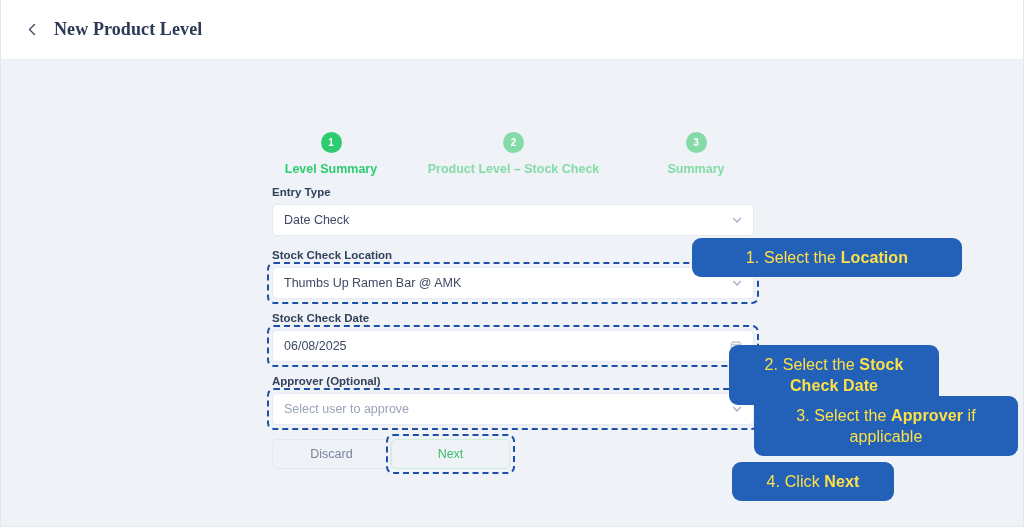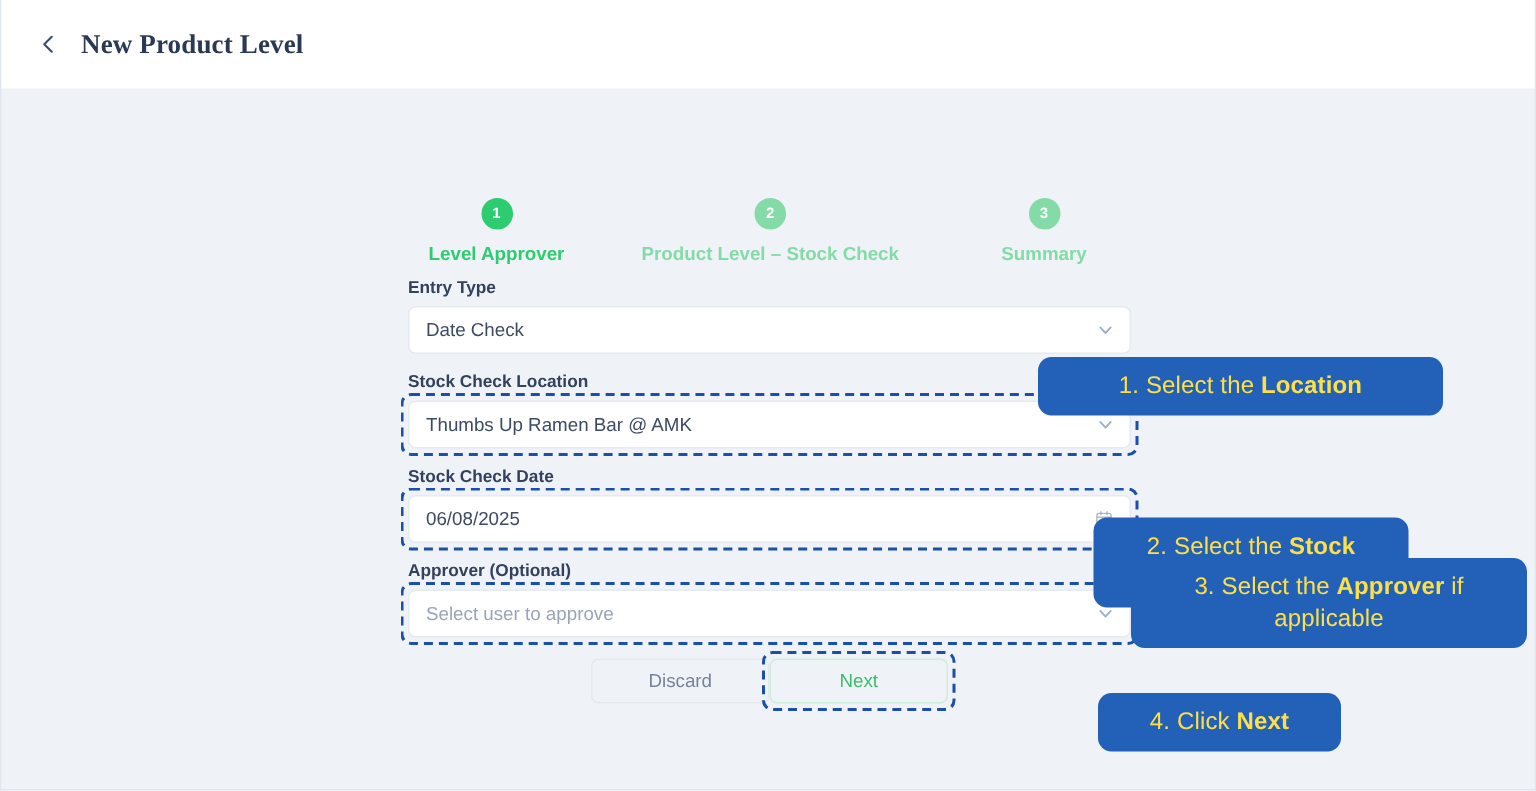--- a/index.html
+++ b/index.html
@@ -127,21 +127,21 @@
     top: -5px; bottom: -5px;
     pointer-events: none;
   }
 
   
   .actions {
     position: absolute;
     left: 271px; top: 379px;
     width: 482px;
     display: flex;
-    justify-content: center;
+    justify-content: flex-start;
   }
   .btn {
     width: 119px; height: 30px;
     border-radius: 5px;
     font-size: 12.5px;
     display: flex; align-items: center; justify-content: center;
     cursor: pointer;
     background: transparent;
   }
   .btn-discard {
@@ -163,21 +163,21 @@
     font-size: 16px;
     line-height: 21px;
     text-align: center;
     padding: 9px 16px;
     font-weight: normal;
     letter-spacing: .1px;
   }
   .callout b { font-weight: bold; }
   #callout-1 { left: 691px; top: 238px; width: 270px; }
   #callout-2 { left: 728px; top: 313px; width: 210px; margin-top: 32px; }
-  #callout-3 { left: 753px; top: 372px; width: 264px; }
+  #callout-3 { left: 753px; top: 396px; width: 264px; }
   #callout-4 { left: 731px; top: 462px; width: 162px; }
 </style>
 </head>
 <body>
 
 <div class="app">
 
   <div class="header">
     <div class="back-btn">
       <svg width="13" height="13" viewBox="0 0 13 13" fill="none">
@@ -185,21 +185,21 @@
       </svg>
     </div>
     <div class="page-title">New Product Level</div>
   </div>
 
   <div class="body-area">
 
     <div class="stepper">
       <div class="step s1">
         <div class="step-circle" id="sc0" style="background: rgb(46, 204, 113);">1</div>
-        <div class="step-label" id="sl0" style="color: rgb(46, 204, 113);">Level Approver</div>
+        <div class="step-label" id="sl0" style="color: rgb(46, 204, 113);">Level Summary</div>
       </div>
       <div class="step s2">
         <div class="step-circle" id="sc1" style="background: rgb(133, 219, 167);">2</div>
         <div class="step-label" id="sl1" style="color: rgb(133, 219, 167);">Product Level – Stock Check</div>
       </div>
       <div class="step s3">
         <div class="step-circle" id="sc2" style="background: rgb(133, 219, 167);">3</div>
         <div class="step-label" id="sl2" style="color: rgb(133, 219, 167);">Summary</div>
       </div>
     </div>

